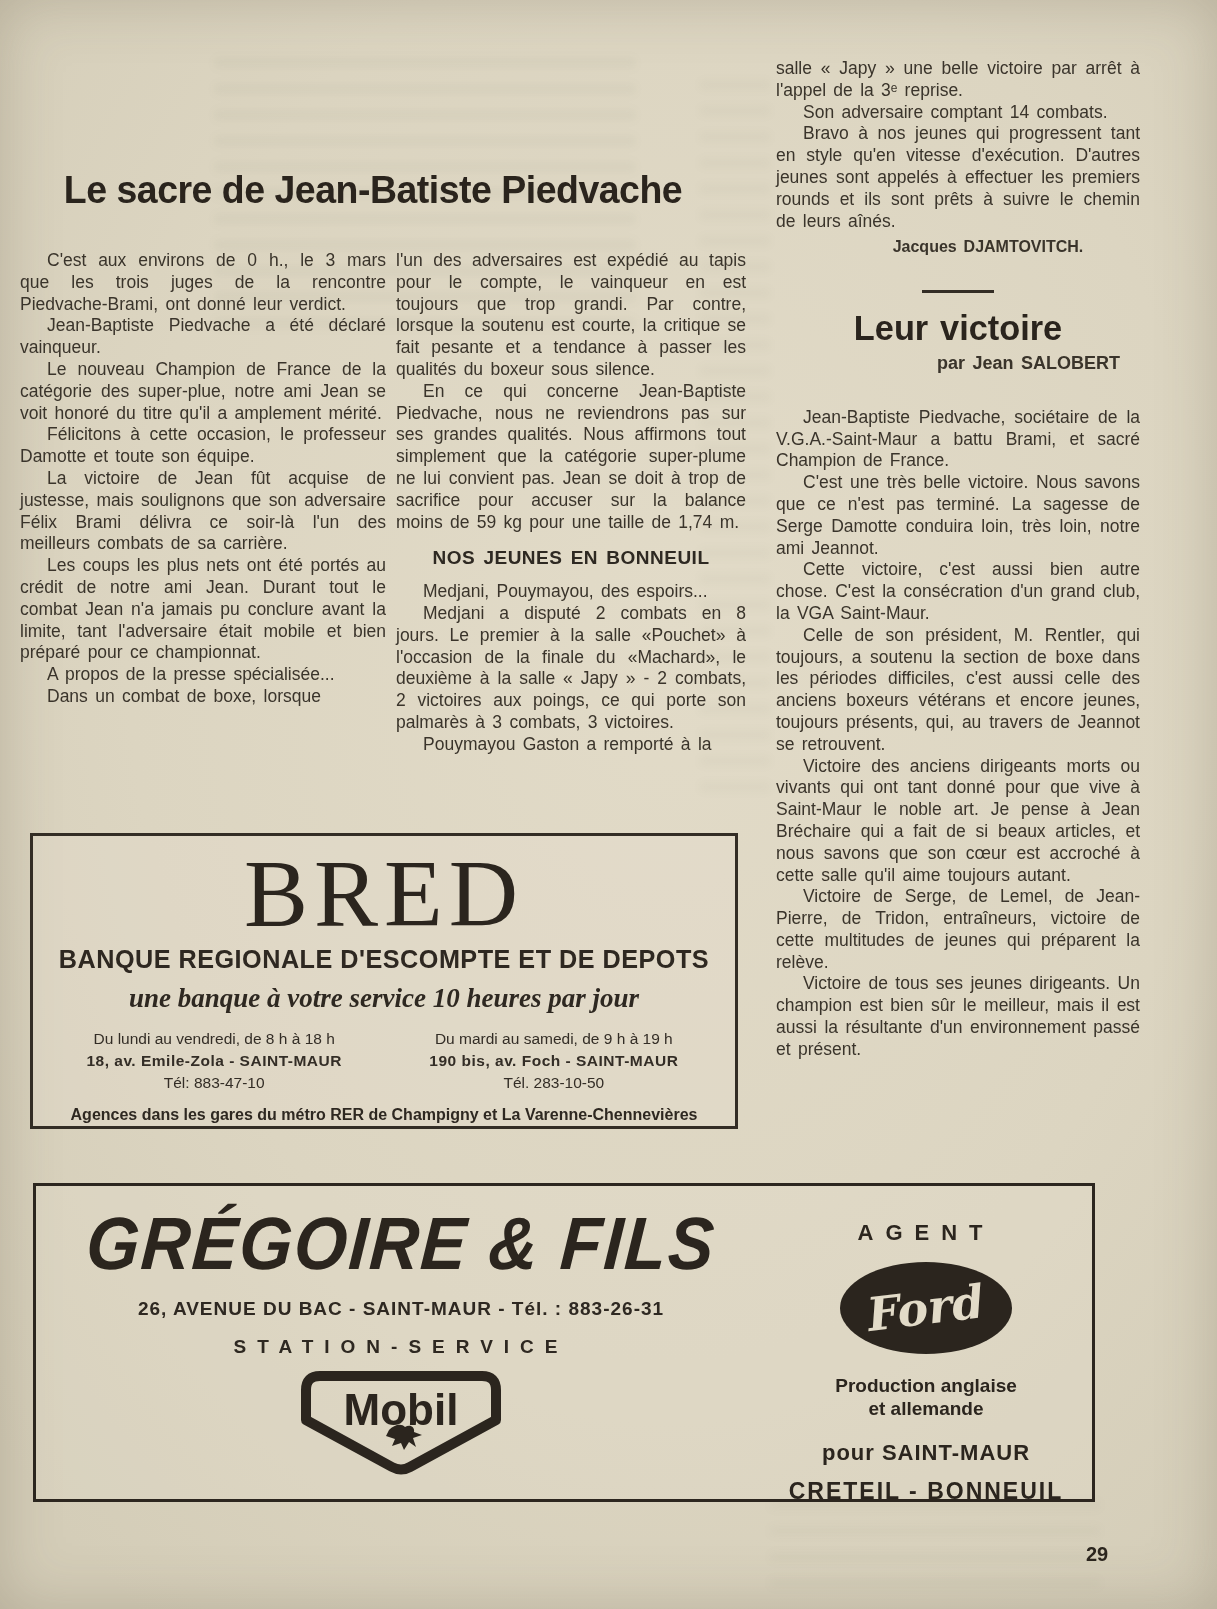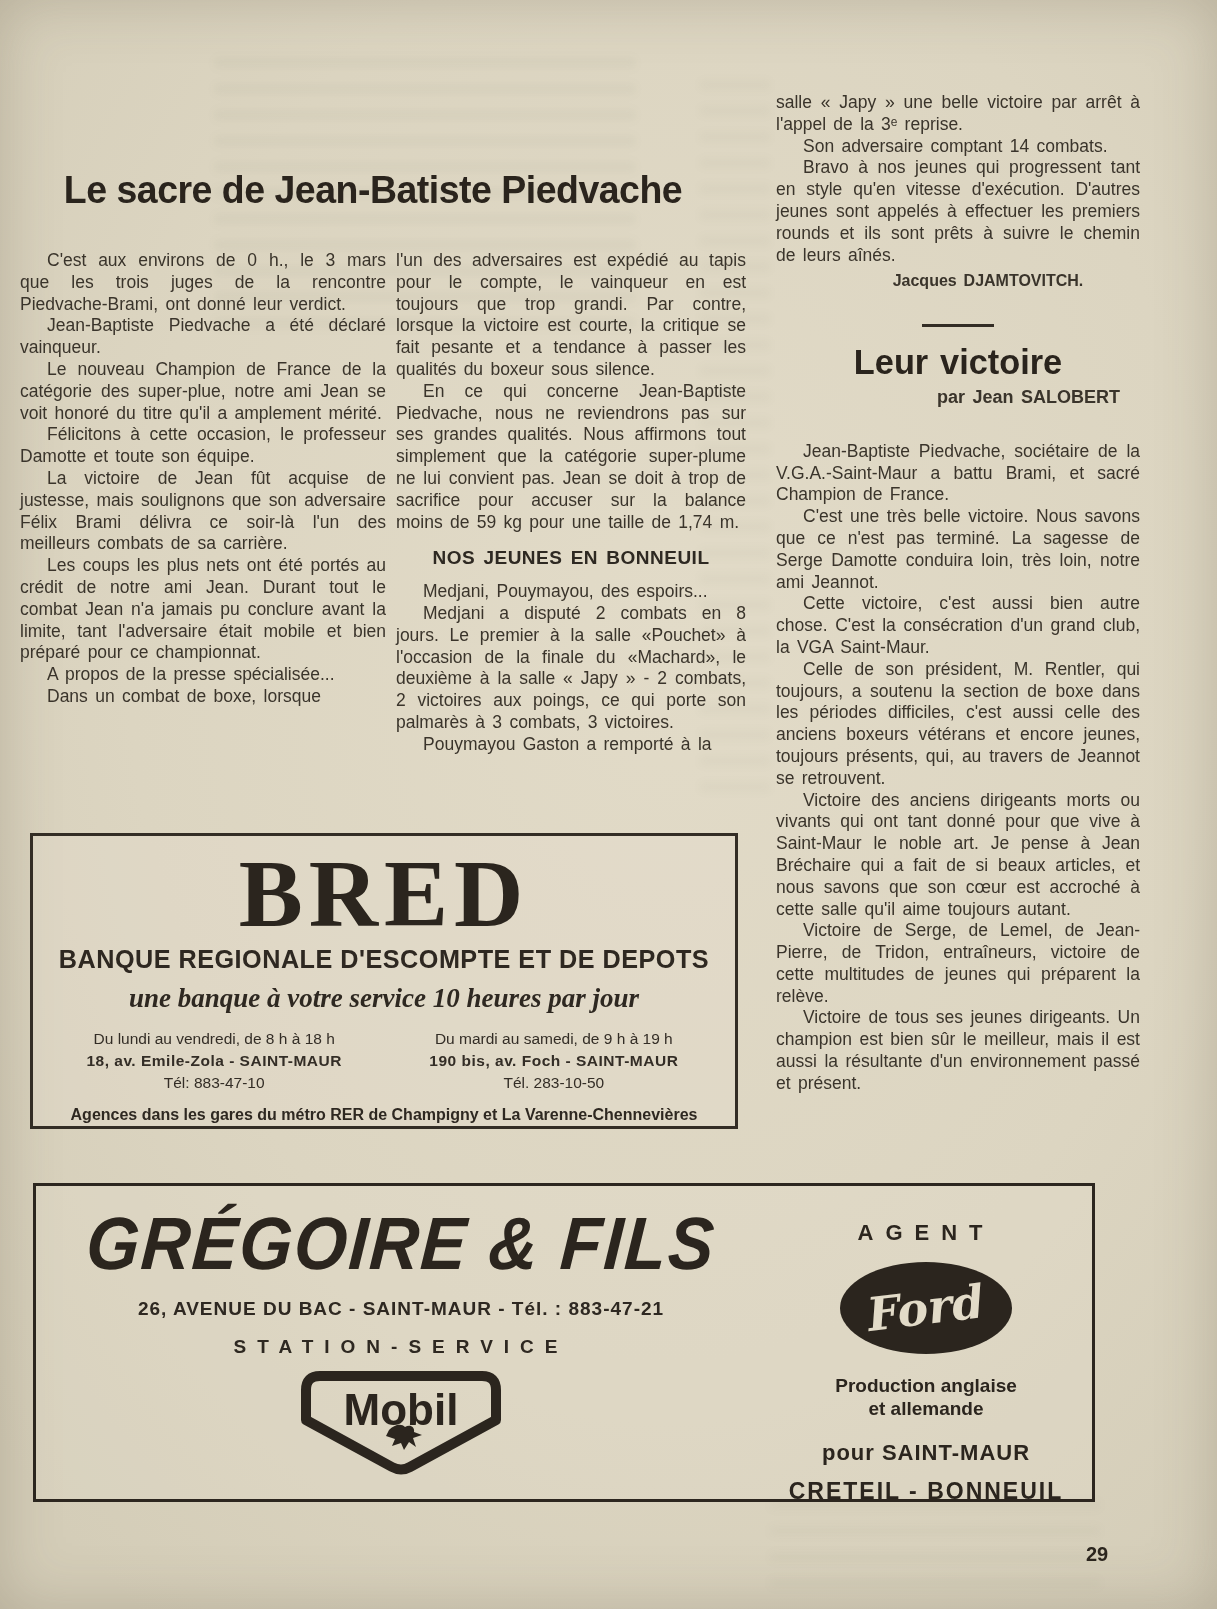--- a/index.html
+++ b/index.html
@@ -43,21 +43,21 @@
     position:absolute;
     font-size:17.5px;line-height:21.8px;
     text-align:justify;
     word-spacing:.14em;
     color:#3a342b;
   }
   .col p{margin:0;text-indent:27px;}
   .col .continued p:first-child{text-indent:0;}
   .col1{left:20px;top:250px;width:366px;}
   .col2{left:396px;top:250px;width:350px;}
-  .col3{left:776px;top:58px;width:364px;margin-top:34px;}
+  .col3{left:776px;top:58px;width:364px;}
   .subhead{
     margin:14px 0 12px 0;
     text-align:center;text-indent:0;
     font-size:19px;font-weight:700;letter-spacing:.5px;
     color:#2e2922;
   }
   .signature{
     margin-top:4px;
     text-align:center;
     padding-left:60px;
@@ -84,21 +84,21 @@
   
   .bred-box{
     position:absolute;left:30px;top:833px;width:702px;height:290px;
     border:3px solid #332d25;
     background:rgba(228,221,205,.35);
     text-align:center;
   }
   .bred-name{
     margin-top:10px;
     font-family:"Liberation Serif", serif;
-    font-size:96px;line-height:96px;font-weight:700;letter-spacing:6px;
+    font-size:96px;line-height:96px;font-weight:400;letter-spacing:6px;
     color:#2b251e;
   }
   .bred-bank{
     margin-top:2px;
     font-size:26px;font-weight:700;letter-spacing:.5px;
     transform:scaleX(.97);
     color:#2e2821;
   }
   .bred-tagline{
     margin-top:8px;
@@ -204,21 +204,21 @@
         <p>Félicitons à cette occasion, le professeur Damotte et toute son équipe.</p>
         <p>La victoire de Jean fût acquise de justesse, mais soulignons que son adversaire Félix Brami délivra ce soir-là l'un des meilleurs combats de sa carrière.</p>
         <p>Les coups les plus nets ont été portés au crédit de notre ami Jean. Durant tout le combat Jean n'a jamais pu conclure avant la limite, tant l'adversaire était mobile et bien préparé pour ce championnat.</p>
         <p>A propos de la presse spécialisée...</p>
         <p>Dans un combat de boxe, lorsque</p>
       </div>
   </div>
 
   <div class="col col2">
     <div class="continued">
-        <p>l'un des adversaires est expédié au tapis pour le compte, le vainqueur en est toujours que trop grandi. Par contre, lorsque la victoire est courte, la critique se fait pesante et a tendance à passer les qualités du boxeur sous silence.</p>
+        <p>l'un des adversaires est expédié au tapis pour le compte, le vainqueur en est toujours que trop grandi. Par contre, lorsque la soutenu est courte, la critique se fait pesante et a tendance à passer les qualités du boxeur sous silence.</p>
         <p>En ce qui concerne Jean-Baptiste Piedvache, nous ne reviendrons pas sur ses grandes qualités. Nous affirmons tout simplement que la catégorie super-plume ne lui convient pas. Jean se doit à trop de sacrifice pour accuser sur la balance moins de 59 kg pour une taille de 1,74 m.</p>
       </div>
     <h3 class="subhead">NOS JEUNES EN BONNEUIL</h3>
     <div>
         <p>Medjani, Pouymayou, des espoirs...</p>
         <p>Medjani a disputé 2 combats en 8 jours. Le premier à la salle «Pouchet» à l'occasion de la finale du «Machard», le deuxième à la salle « Japy » - 2 combats, 2 victoires aux poings, ce qui porte son palmarès à 3 combats, 3 victoires.</p>
         <p>Pouymayou Gaston a remporté à la</p>
       </div>
   </div>
 
@@ -258,21 +258,21 @@
         <div class="addr">190 bis, av. Foch - SAINT-MAUR</div>
         <div>Tél. 283-10-50</div>
       </div>
     </div>
     <div class="bred-footer">Agences dans les gares du métro RER de Champigny et La Varenne-Chennevières</div>
   </div>
 
   <div class="greg-box">
     <div class="greg-left">
       <div class="greg-logo">GRÉGOIRE &amp; FILS</div>
-      <div class="greg-address">26, AVENUE DU BAC - SAINT-MAUR - Tél. : 883-47-21</div>
+      <div class="greg-address">26, AVENUE DU BAC - SAINT-MAUR - Tél. : 883-26-31</div>
       <div class="greg-service">STATION-SERVICE</div>
       <div class="mobil-wrap">
         <svg width="230" height="112" viewBox="0 0 230 112">
           <path d="M34,8 H196 Q210,8 210,22 V52 L124,99 Q115,104 106,99 L20,52 V22 Q20,8 34,8 Z" fill="none" stroke="#2b251e" stroke-width="10" stroke-linejoin="round"></path>
           <text x="115" y="57" text-anchor="middle" font-family="Liberation Sans, sans-serif" font-weight="bold" font-size="44" fill="#2b251e">Mobil</text>
           <path d="M103,62 c5,-5 12,-7 16,-3 c5,-3 10,0 9,5 l8,3 -9,3 3,9 -7,-5 -5,8 -3,-7 -9,3 3,-7 -9,-3 z" fill="#2b251e"></path>
         </svg>
       </div>
     </div>
     <div class="greg-right">

